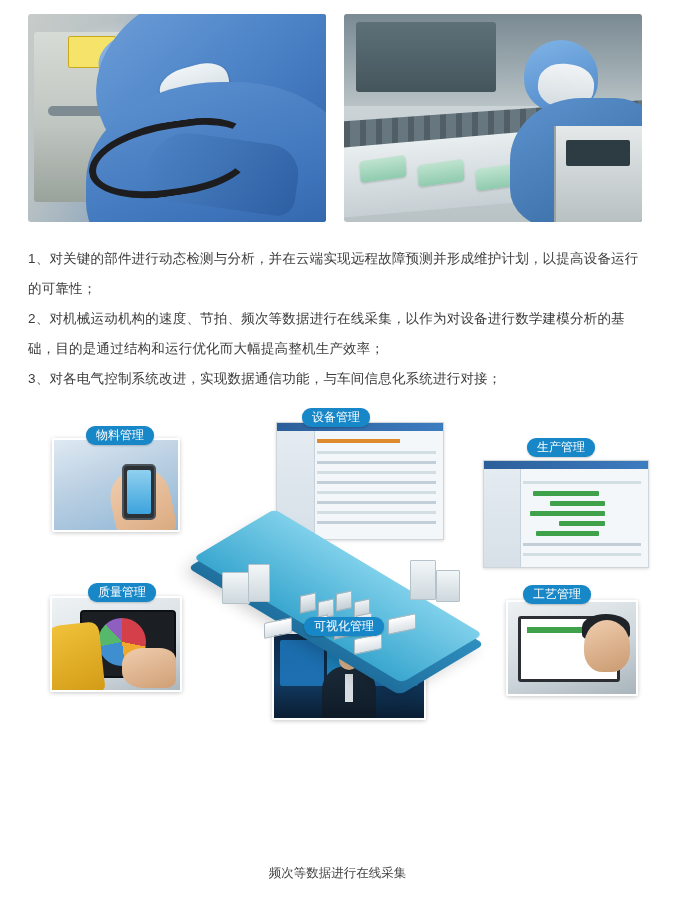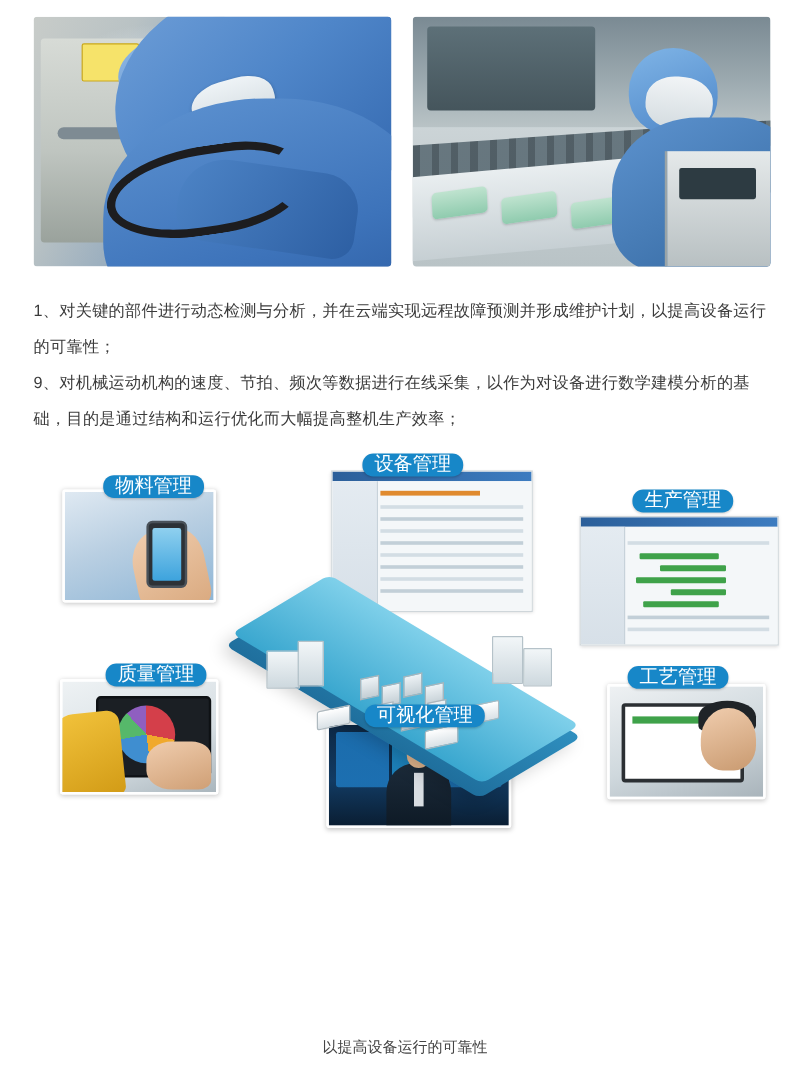--- a/index.html
+++ b/index.html
@@ -261,21 +261,21 @@
   .diagram {
     position: relative;
     margin-top: 14px;
     width: 619px;
     height: 320px;
   }
   .tag {
     position: absolute;
     background: #1787c8;
     color: #fff;
-    font-size: 16px;
+    font-size: 12px;
     line-height: 19px;
     padding: 0 10px;
     border-radius: 9px;
     white-space: nowrap;
     z-index: 5;
     box-shadow: 0 1px 2px rgba(0,0,0,.2);
   }
   .shot {
     position: absolute;
     background: #fff;
@@ -553,21 +553,22 @@
       <div class="mask-item m5"></div>
       <div class="worker-head"></div>
       <div class="worker-face"></div>
       <div class="worker-body"></div>
       <div class="panel"></div>
     </div>
   </div>
 
   <div class="para-block">
     <p class="para">1、对关键的部件进行动态检测与分析，并在云端实现远程故障预测并形成维护计划，以提高设备运行的可靠性；</p>
-    <p class="para">9、对机械运动机构的速度、节拍、频次等数据进行在线采集，以作为对设备进行数学建模分析的基础，目的是通过结构和运行优化而大幅提高整机生产效率；</p>
+    <p class="para">2、对机械运动机构的速度、节拍、频次等数据进行在线采集，以作为对设备进行数学建模分析的基础，目的是通过结构和运行优化而大幅提高整机生产效率；</p>
+    <p class="para">3、对各电气控制系统改进，实现数据通信功能，与车间信息化系统进行对接；</p>
   </div>
 
 
 
   <div class="diagram">
 
     <div class="tag" style="left:58px; top:18px;">物料管理</div>
     <div class="tag" style="left:274px; top:0px;">设备管理</div>
     <div class="tag" style="left:499px; top:30px;">生产管理</div>
     <div class="tag" style="left:60px; top:175px;">质量管理</div>
@@ -641,14 +642,14 @@
       <div class="unit u4"></div>
       <div class="unit u5"></div>
       <div class="unit u6"></div>
       <div class="unit u7"></div>
       <div class="truck t1"></div>
       <div class="truck t2"></div>
       <div class="truck t3"></div>
     </div>
   </div>
 
-  <div class="caption">以提高设备运行的可靠性</div>
+  <div class="caption">频次等数据进行在线采集</div>
 </div>
 
 </body></html>

